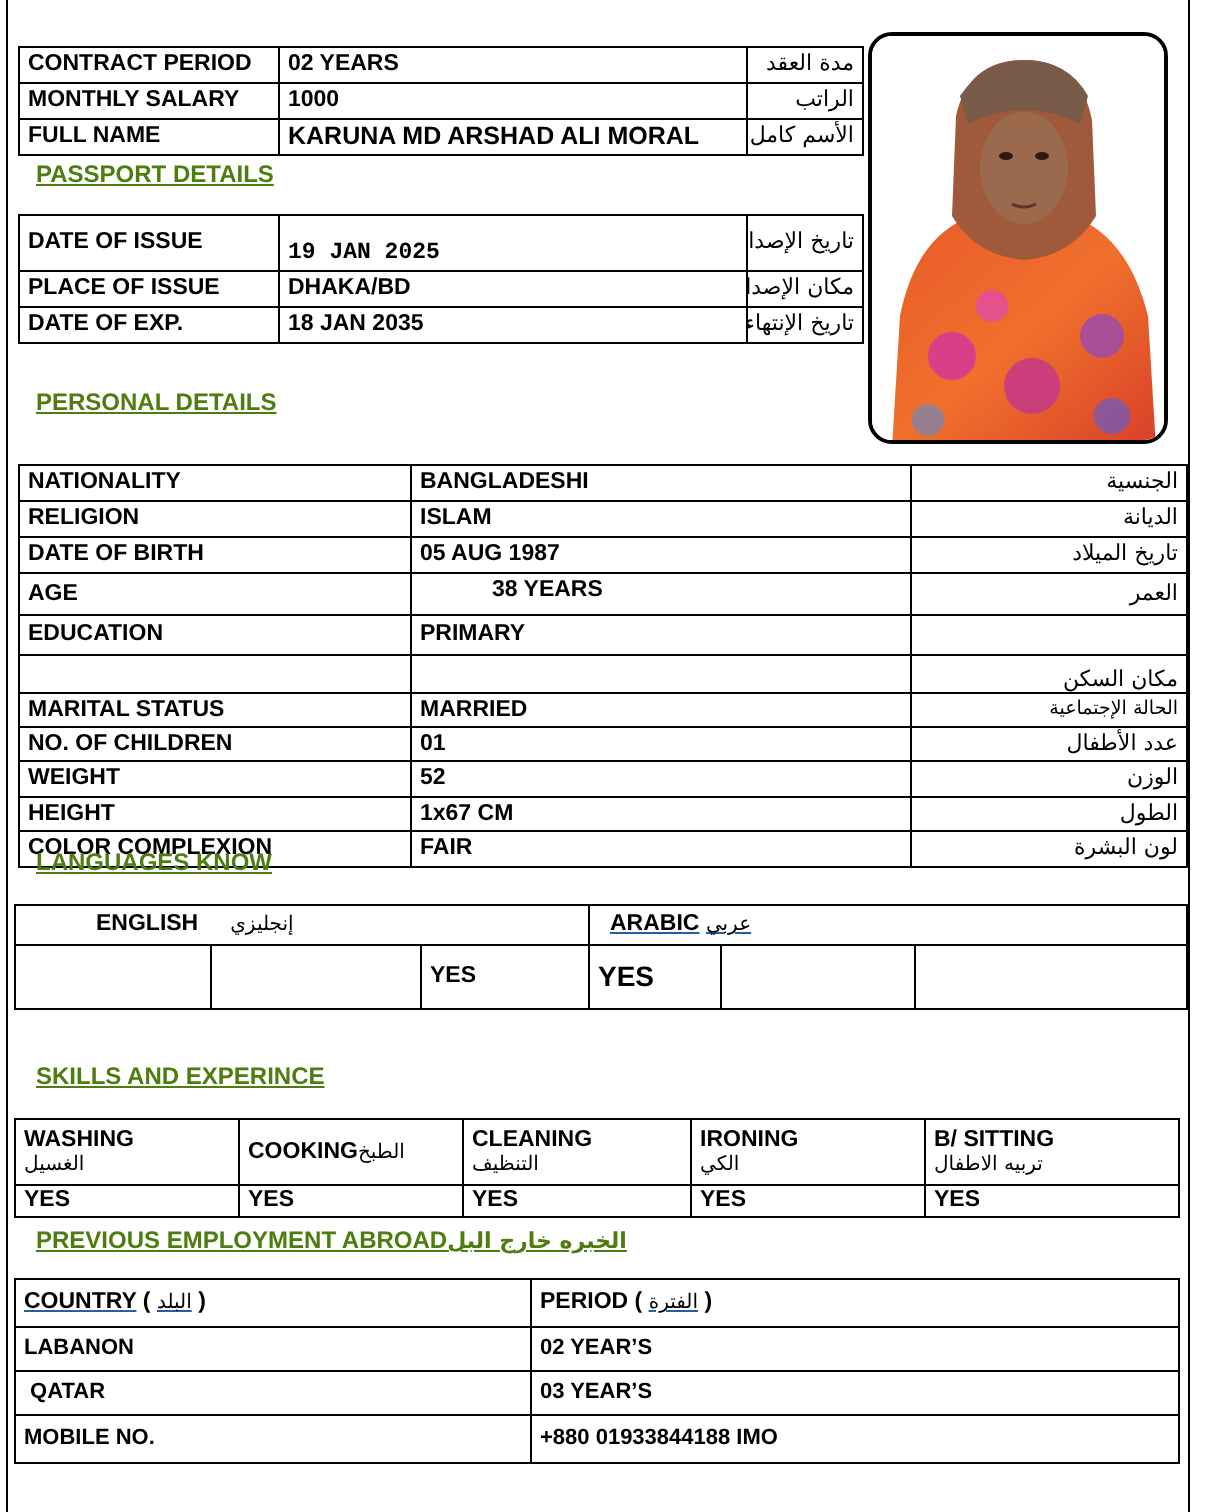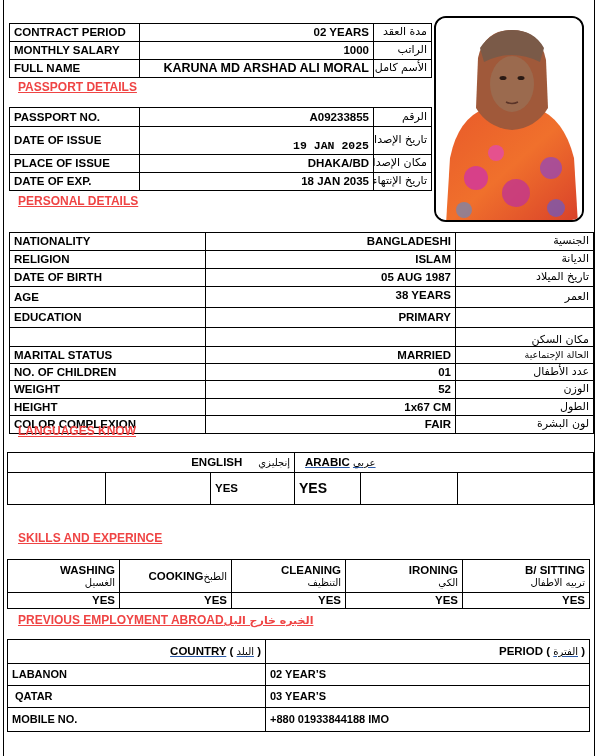--- a/index.html
+++ b/index.html
@@ -1,23 +1,23 @@
 <!DOCTYPE html>
 <html><head>
 <meta charset="utf-8">
 <style>
   * { box-sizing: border-box; margin: 0; padding: 0; }
   html, body { width: 604px; height: 756px; background: #ffffff; overflow: hidden; }
   body { font-family: "Liberation Sans", "DejaVu Sans", sans-serif; color: #000; position: relative; }
   .page { position: absolute; left: 3px; top: 0; width: 592px; height: 756px; border-left: 1.5px solid #000; border-right: 1.5px solid #000; }
   table { border-collapse: collapse; position: absolute; table-layout: fixed; }
   td { border: 1px solid #000; font-size: 11.5px; font-weight: bold; padding: 0 4px; white-space: nowrap; overflow: hidden; line-height: 1.1; }
-  td.c { text-align: right; }
+  td.c { text-align: left; }
   td.ar { text-align: right; direction: rtl; font-weight: normal; font-size: 11px; font-family: "DejaVu Sans", sans-serif; }
-  .sec { position: absolute; color: #ef4444; font-weight: bold; font-size: 12px; text-decoration: underline; }
+  .sec { position: absolute; color: #4d7c0f; font-weight: bold; font-size: 12px; text-decoration: underline; }
   .photo-frame { position: absolute; left: 434px; top: 16px; width: 150px; height: 206px; border: 2px solid #000; border-radius: 12px; overflow: hidden; background: #fff; }
   .ar-n { font-family: "DejaVu Sans", sans-serif; font-weight: normal; font-size: 10px; }
   .uline { text-decoration: underline; text-decoration-color: #2b5aa8; }
 </style>
 </head>
 <body>
 
 <div class="page"></div>
 
 <table style="left:9px; top:23px; width:422px;">
@@ -47,25 +47,20 @@
 
 <div class="sec" style="left:18px; top:80px;">PASSPORT DETAILS</div>
 
 <table style="left:9px; top:107px; width:422px;">
   <colgroup>
       <col style="width:130px">
       <col style="width:234px">
       <col style="width:58px">
     </colgroup>
   <tbody>
-      <tr style="height:19px">
-    <td>PASSPORT NO.</td>
-    <td class="c">A09233855</td>
-    <td class="ar">الرقم</td>
-  </tr>
   <tr style="height:28px">
     <td>DATE OF ISSUE</td>
     <td class="c" style="vertical-align:top; padding-top:13px;font-family:Liberation Mono, monospace;">19 JAN 2025</td>
     <td class="ar">تاريخ الإصدار</td>
   </tr>
   <tr style="height:18px">
     <td>PLACE OF ISSUE</td>
     <td class="c">DHAKA/BD</td>
     <td class="ar">مكان الإصدار</td>
   </tr>

